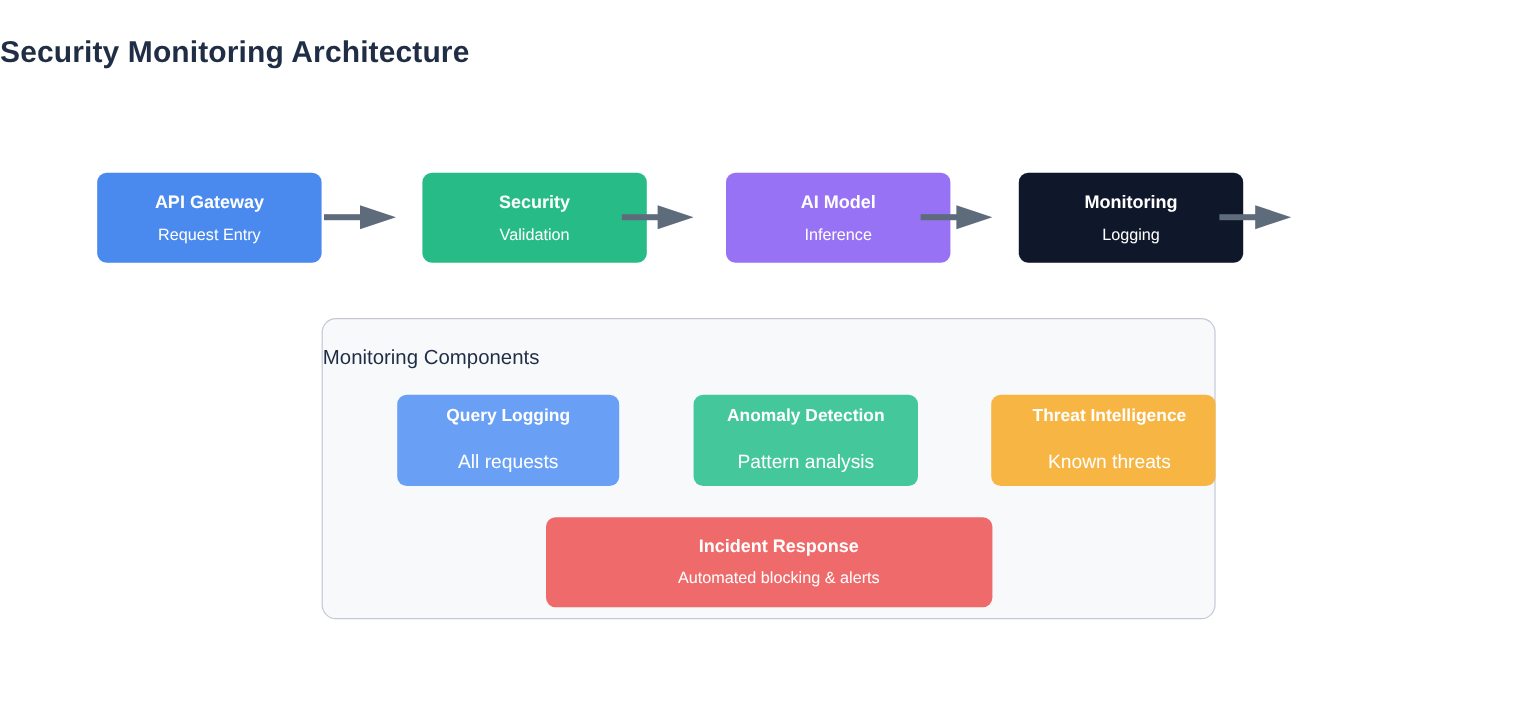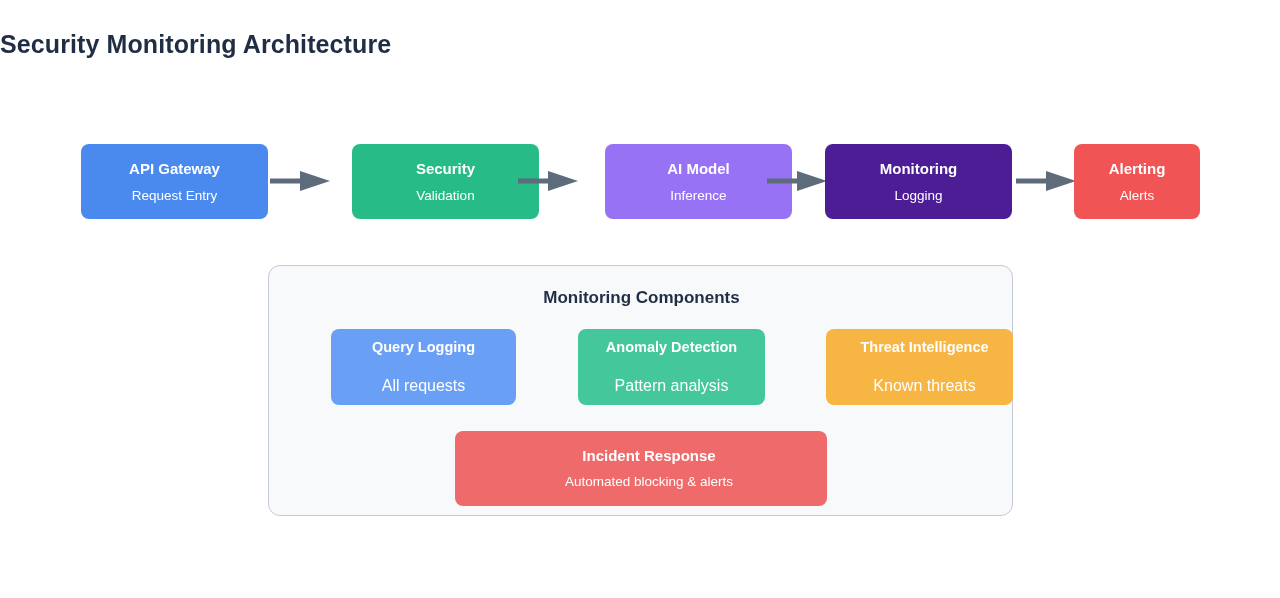--- a/index.html
+++ b/index.html
@@ -60,21 +60,21 @@
   .stage .stage-sub {
     font-size: 13.5px;
     font-weight: normal;
     line-height: 1;
     text-align: center;
   }
 
   .stage-0 { left: 0px;   background: #4a89ee; }
   .stage-1 { left: 247px; background: #27bc87; margin-left: 24px; }
   .stage-2 { left: 524px; background: #9872f5; }
-  .stage-3 { left: 744px; background: #4c1d95; }
+  .stage-3 { left: 768px; background: #0f172a; }
   .stage-4 { left: 993px; background: #f05454; width: 126px; }
 
   
   .arrow {
     position: absolute;
     top: 26px;
     height: 22px;
     width: 60px;
   }
   .arrow-0 { left: 189px; }
@@ -92,23 +92,23 @@
     background: #f8f9fb;
     border: 1.6px solid #c5c8d6;
     border-radius: 12px;
     box-sizing: border-box;
   }
   .panel-title {
     position: absolute;
     left: 0;
     top: 22px;
     width: 745px;
-    text-align: center;
+    text-align: left;
     font-size: 17px;
-    font-weight: bold;
+    font-weight: normal;
     color: #1f2d45;
   }
 
   .sub-row {
     position: absolute;
     left: 0;
     top: 63px;
     width: 745px;
     height: 76px;
   }
@@ -223,24 +223,20 @@
       <div class="stage-sub">Logging</div>
     </div>
 
     <div class="arrow arrow-3">
       <svg width="60" height="22" viewBox="0 0 60 22" xmlns="http://www.w3.org/2000/svg" aria-hidden="true">
         <rect x="0" y="8.5" width="34" height="5" fill="#5d6b7a"></rect>
         <polygon points="30,1 60,11 30,21" fill="#5d6b7a"></polygon>
       </svg>
     </div>
 
-    <div class="stage stage-4">
-      <div class="stage-title">Alerting</div>
-      <div class="stage-sub">Alerts</div>
-    </div>
 
   </div>
 
   <div class="panel">
 
     <div class="panel-title">Monitoring Components</div>
 
     <div class="sub-row">
 
       <div class="sub-box sub-0">

